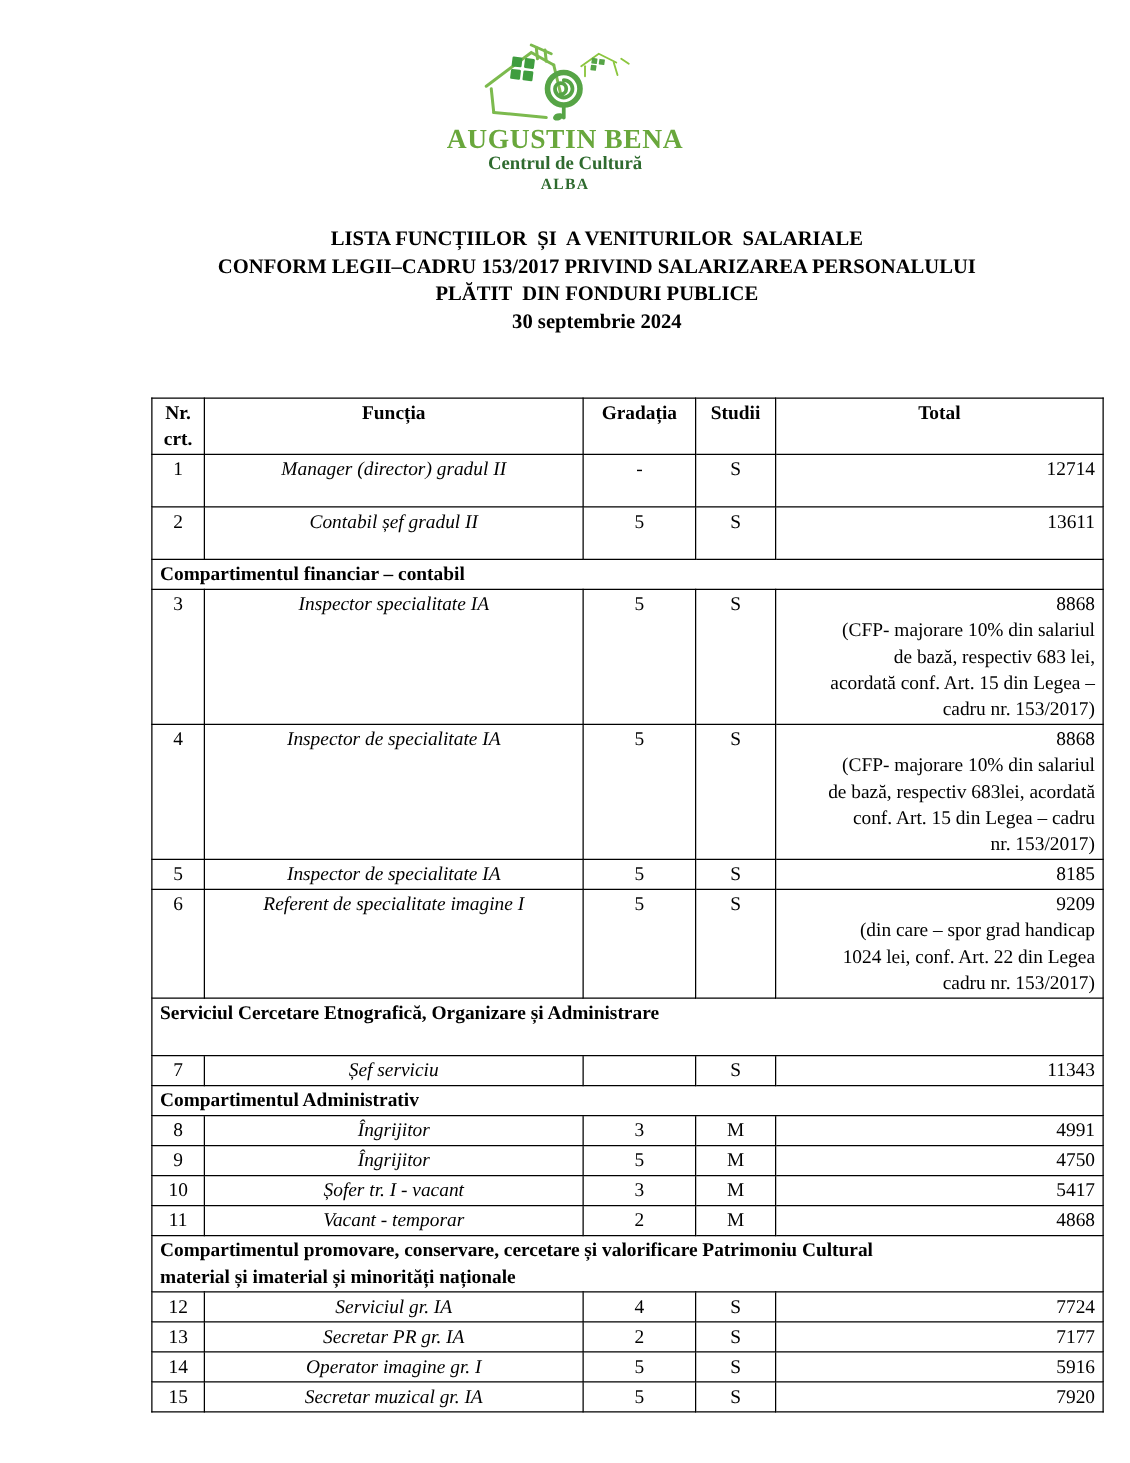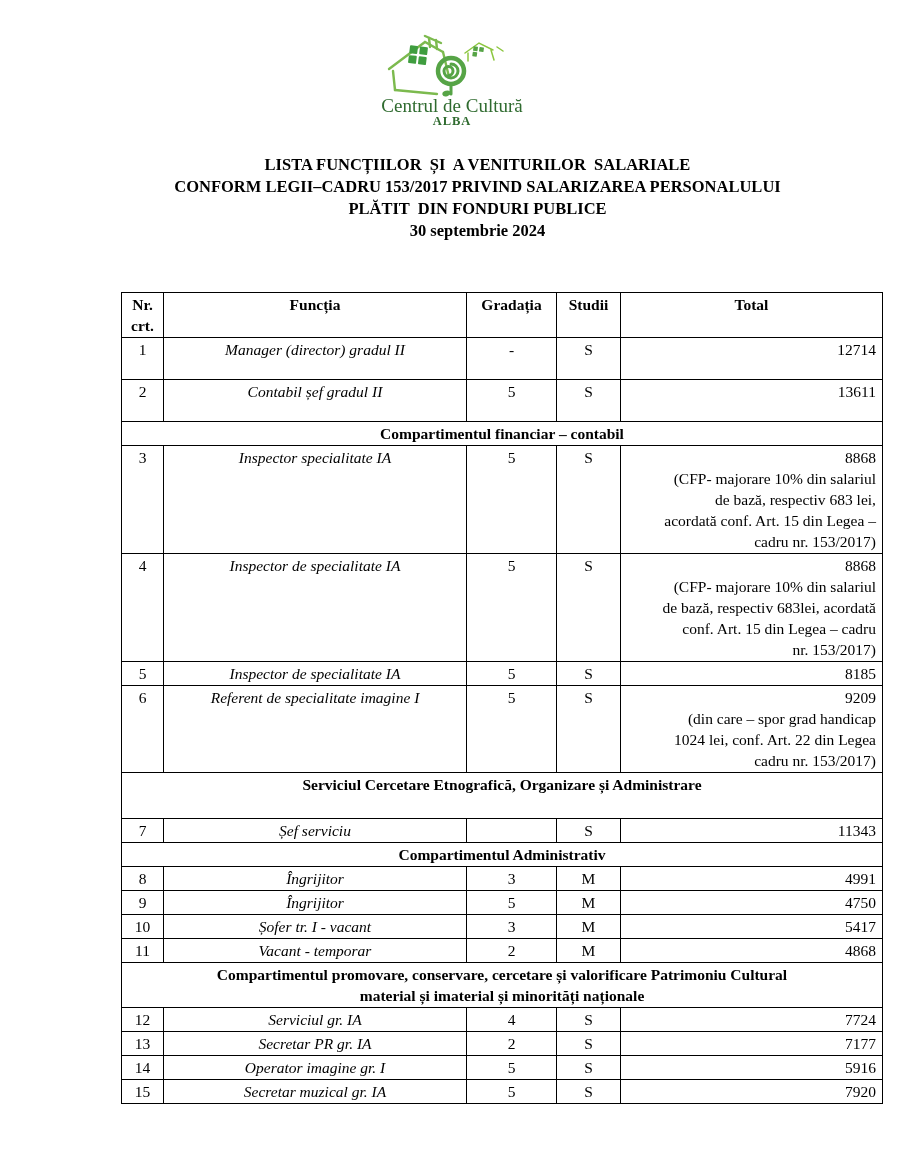--- a/index.html
+++ b/index.html
@@ -10,21 +10,21 @@
     position:relative;
   }
   
   .logo { padding-top:33px; text-align:center; }
   .logo svg { display:block; margin:0 auto; }
   .logo-name {
     font-size:22px; font-weight:bold; letter-spacing:0.5px;
     color:var(--brand_green,#69a73c); line-height:24px; margin-top:2px;
   }
   .logo-sub {
-    font-size:19px; font-weight:normal; color:var(--dark_green,#2f6b2f); line-height:17px;
+    font-size:15px; font-weight:bold; color:var(--dark_green,#2f6b2f); line-height:17px;
   }
   .logo-alba {
     font-size:12.5px; font-weight:bold; letter-spacing:1px;
     color:var(--dark_green,#2f6b2f); line-height:15px;
   }
   
   .content { width:761px; margin-left:97px; }
   .title-block { margin-top:25px; text-align:center; }
   .title-line {
     font-weight:bold; font-size:16.5px; line-height:22px; white-space:pre-wrap;
@@ -38,21 +38,21 @@
     border:1.6px solid #000; vertical-align:top;
     padding:1px 6px; line-height:21px; overflow:hidden;
   }
   th { font-weight:bold; text-align:center; height:42px; }
   .c-nr  { text-align:center; }
   .c-func{ text-align:center;font-style:italic; }
   .c-grad, .c-studii { text-align:center; }
   .c-total { text-align:right; }
   .row-tall td { height:42px; }
   .section-row td {
-    text-align:center; font-weight:bold; white-space:pre-line; padding:0 6px;
+    text-align:left; font-weight:bold; white-space:pre-line; padding:0 6px;
   }
   .section-tall td { height:46px; }
   .note { display:block; white-space:pre-line; }
 </style>
 </head>
 <body>
 
 <div class="page">
 
   <div class="logo">
@@ -87,20 +87,21 @@
         <rect x="106" y="19.5" width="4.5" height="4.5" rx="0.5"></rect>
       </g>
 
       <g stroke="#56a446" fill="none" stroke-linecap="round">
         <circle cx="84" cy="38" r="13" stroke-width="4.5"></circle>
         <path d="M84 31 a7 7 0 1 1 -7 7 a4.5 4.5 0 1 1 4.5 4.5" stroke-width="3"></path>
         <path d="M84 51 L84 61" stroke-width="3"></path>
         <ellipse cx="79.5" cy="60.5" rx="4.2" ry="2.8" fill="#56a446" stroke="none" transform="rotate(-18 79.5 60.5)"></ellipse>
       </g>
     </svg>
+    <div class="logo-name">AUGUSTIN BENA</div>
     <div class="logo-sub">Centrul de Cultură</div>
     <div class="logo-alba">ALBA</div>
   </div>
 
   <div class="content">
 
     <div class="title-block">
       <div class="title-line">LISTA FUNCȚIILOR  ȘI  A VENITURILOR  SALARIALE</div>
       <div class="title-line">CONFORM LEGII–CADRU 153/2017 PRIVIND SALARIZAREA PERSONALULUI</div>
       <div class="title-line">PLĂTIT  DIN FONDURI PUBLICE</div>

